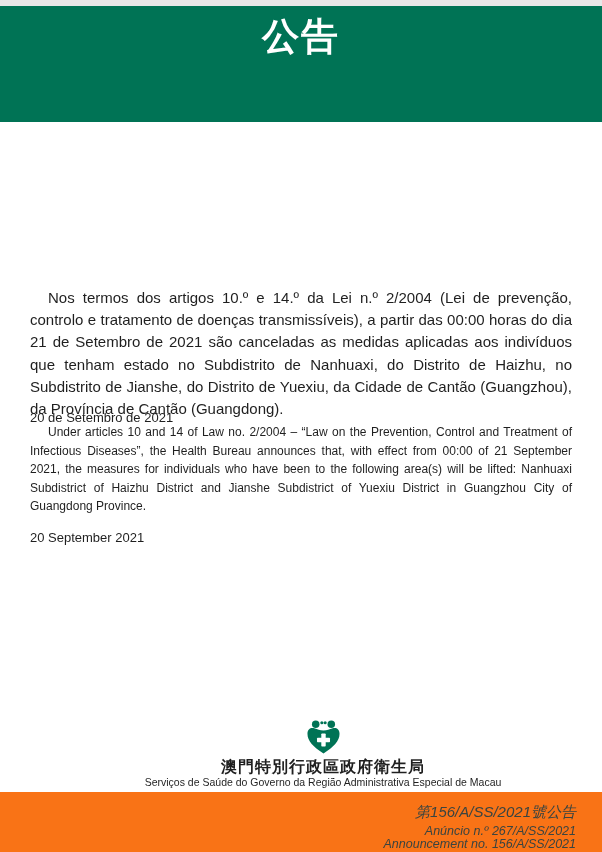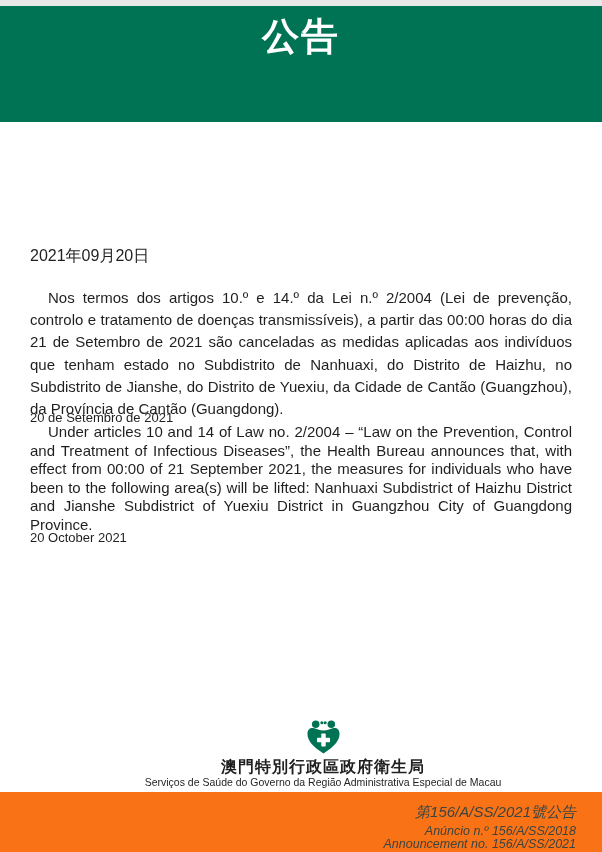--- a/index.html
+++ b/index.html
@@ -17,21 +17,21 @@
   .banner-zh{padding-top:9px;font-size:37px;font-weight:bold;line-height:43px;letter-spacing:2px;}
   .banner-pt{font-size:25px;font-weight:bold;line-height:28px;}
   .banner-en{font-size:25px;font-weight:bold;line-height:28px;}
 
   
   .para{position:absolute;left:30px;width:542px;text-align:justify;margin:0;}
   .zh-para{top:148px;font-size:16px;line-height:20.6px;text-indent:32px;letter-spacing:0.5px;}
   .zh-date{position:absolute;left:30px;top:240px;font-size:16px;margin:0;}
   .pt-para{top:281px;font-size:15px;line-height:22.2px;text-indent:18px;}
   .pt-date{position:absolute;left:30px;top:404px;font-size:13px;margin:0;}
-  .en-para{top:417px;font-size:15px;line-height:18.5px;text-indent:18px;}
+  .en-para{top:417px;font-size:12px;line-height:18.5px;text-indent:18px;}
   .en-date{position:absolute;left:30px;top:524px;font-size:13px;margin:0;}
 
   
   .footer{
     position:absolute;top:712px;left:0;width:602px;text-align:center;
     transform:translateX(22px);
   }
   .footer-logo{display:block;margin:0 auto;width:33px;height:38px;}
   .footer-zh{font-size:16px;font-weight:bold;line-height:19px;letter-spacing:1px;margin-top:1px;}
   .footer-pt{font-size:10.5px;line-height:12px;}
@@ -48,27 +48,26 @@
 </style>
 </head>
 <body>
 
 <div class="page">
 
   <div class="banner">
     <div class="banner-zh">公告</div>
   </div>
 
-  <p class="zh-date">2021年09月20日</p>
 
   <p class="para pt-para">Nos termos dos artigos 10.º e 14.º da Lei n.º 2/2004 (Lei de prevenção, controlo e tratamento de doenças transmissíveis), a partir das 00:00 horas do dia 21 de Setembro de 2021 são canceladas as medidas aplicadas aos indivíduos que tenham estado no Subdistrito de Nanhuaxi, do Distrito de Haizhu, no Subdistrito de Jianshe, do Distrito de Yuexiu, da Cidade de Cantão (Guangzhou), da Província de Cantão (Guangdong).</p>
   <p class="pt-date">20 de Setembro de 2021</p>
 
   <p class="para en-para">Under articles 10 and 14 of Law no. 2/2004 – “Law on the Prevention, Control and Treatment of Infectious Diseases”, the Health Bureau announces that, with effect from 00:00 of 21 September 2021, the measures for individuals who have been to the following area(s) will be lifted: Nanhuaxi Subdistrict of Haizhu District and Jianshe Subdistrict of Yuexiu District in Guangzhou City of Guangdong Province.</p>
-  <p class="en-date">20 October 2021</p>
+  <p class="en-date">20 September 2021</p>
 
   <div class="footer">
     <svg class="footer-logo" viewBox="0 0 36 38" xmlns="http://www.w3.org/2000/svg">
 
       <circle cx="9.5" cy="5.2" r="4.1" fill="#007355"></circle>
       <circle cx="26.5" cy="5.2" r="4.1" fill="#007355"></circle>
 
       <circle cx="16.2" cy="3.4" r="1.7" fill="#007355"></circle>
       <circle cx="19.8" cy="3.4" r="1.7" fill="#007355"></circle>
 
@@ -77,18 +76,18 @@
       <rect x="15.6" y="15.2" width="4.8" height="14.2" rx="0.8" fill="#ffffff"></rect>
       <rect x="10.9" y="19.9" width="14.2" height="4.8" rx="0.8" fill="#ffffff"></rect>
     </svg>
     <div class="footer-zh">澳門特別行政區政府衛生局</div>
     <div class="footer-pt">Serviços de Saúde do Governo da Região Administrativa Especial de Macau</div>
   </div>
 
   <div class="refbar">
     <div class="refbar-inner">
       <p class="ref-zh">第156/A/SS/2021號公告</p>
-      <p class="ref-pt">Anúncio n.º 156/A/SS/2018</p>
+      <p class="ref-pt">Anúncio n.º 267/A/SS/2021</p>
       <p class="ref-en">Announcement no. 156/A/SS/2021</p>
     </div>
   </div>
 
 </div>
 
 </body></html>

